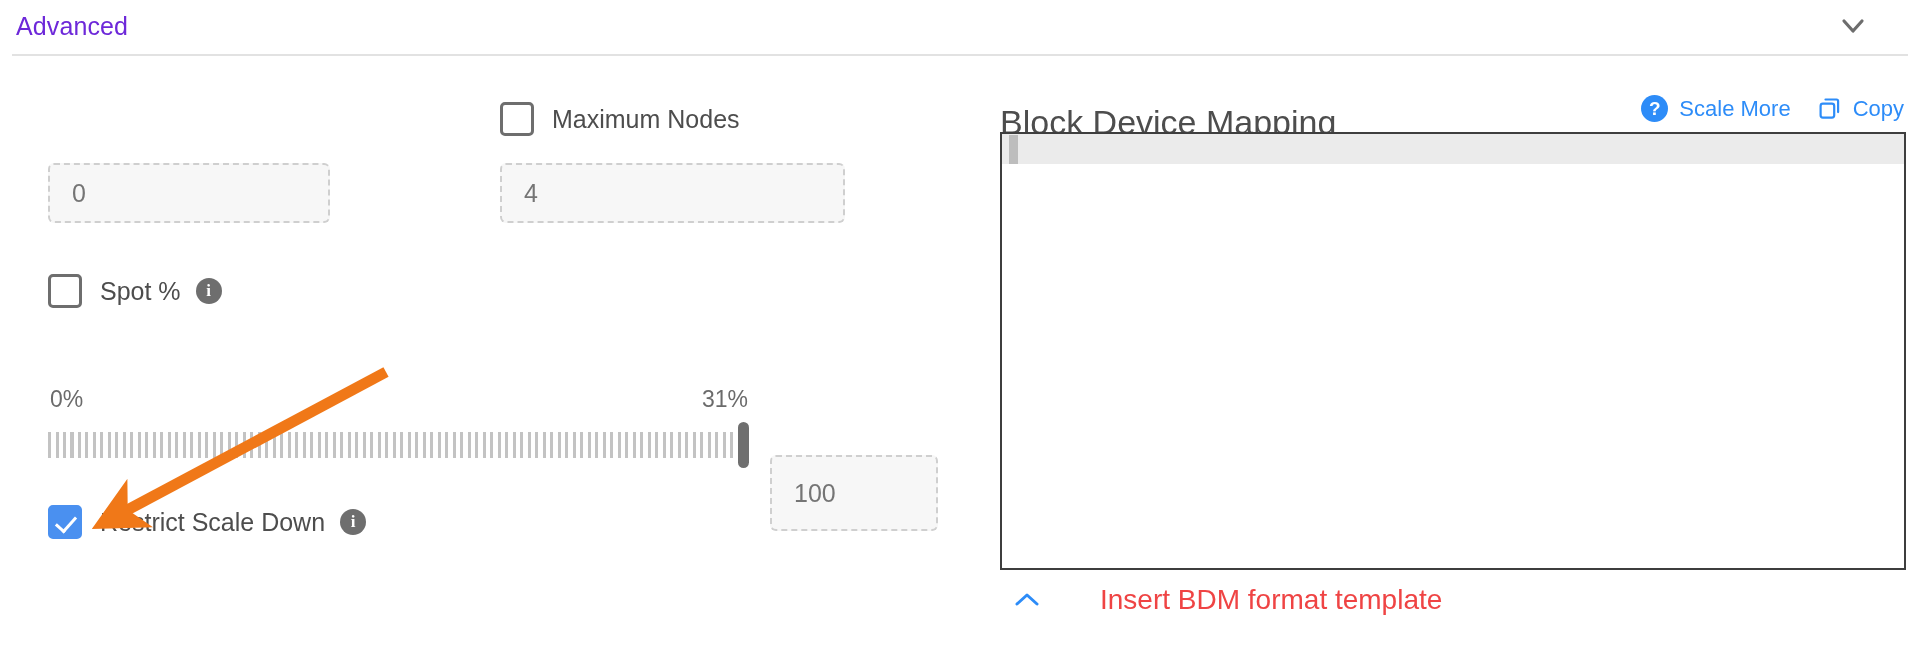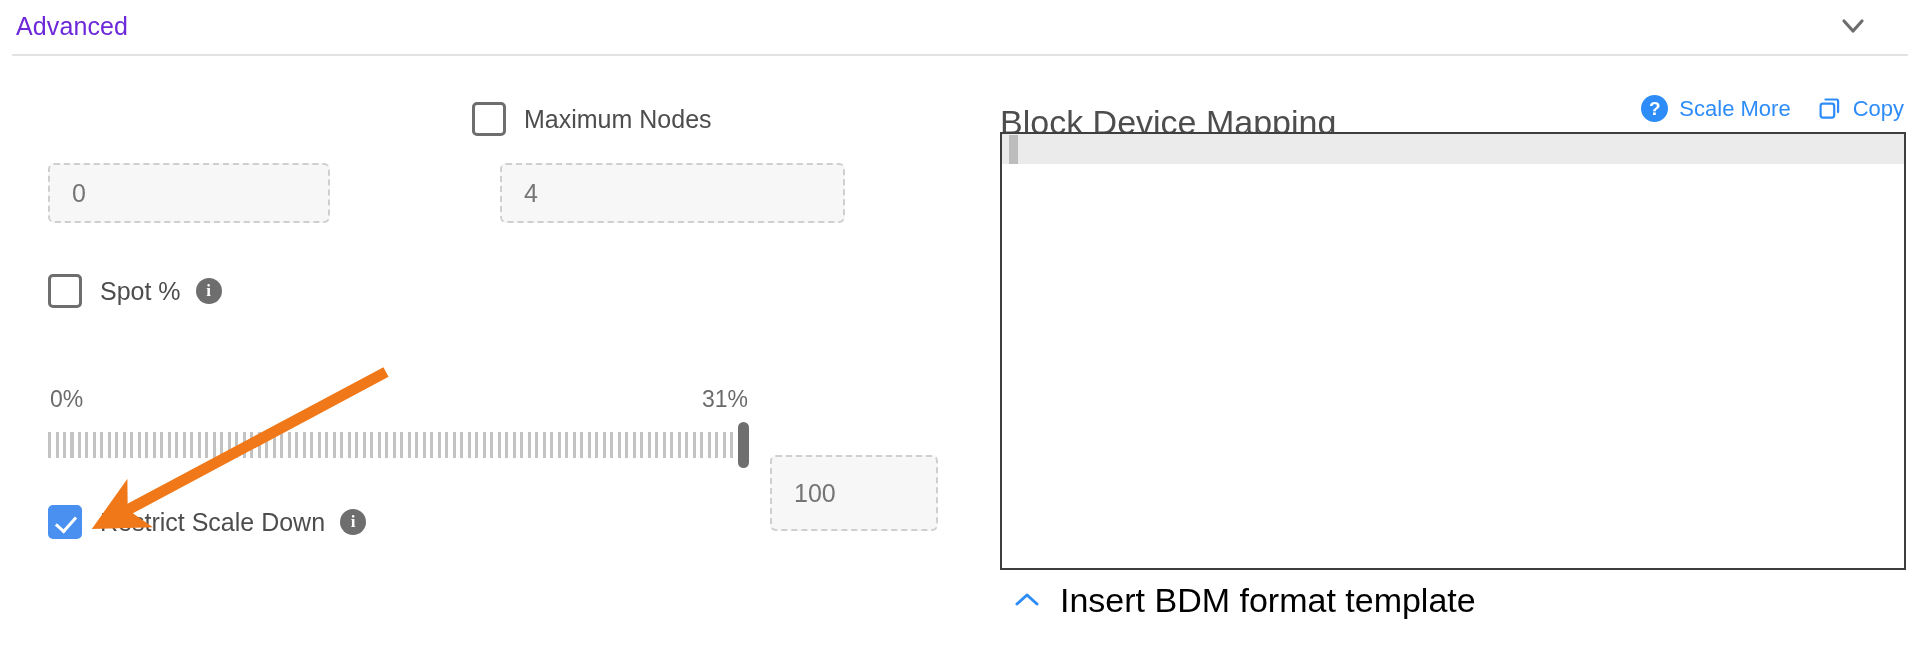--- a/index.html
+++ b/index.html
@@ -269,24 +269,25 @@
     position: absolute;
     left: 14px;
     top: 530px;
     display: flex;
     align-items: center;
     gap: 20px;
     cursor: pointer;
   }
   .bdm-footer .chev { width: 26px; height: 20px; display:block; flex:0 0 auto; }
   .bdm-footer-label {
-    color: #000000;
-    font-size: 34px;
+    color: #ef4444;
+    font-size: 28px;
     line-height: 30px;
     white-space: nowrap;
+    margin-left: 40px;
   }
 
   
   .annot-arrow {
     position: absolute;
     left: 0;
     top: 0;
     width: 1920px;
     height: 656px;
     pointer-events: none;
@@ -302,21 +303,21 @@
       <polyline points="8,11 17,21 26,11" fill="none" stroke="#6d6d6d" stroke-width="3.2" stroke-linecap="round" stroke-linejoin="round"></polyline>
     </svg>
   </div>
   <div class="header-divider"></div>
 </div>
 
 <div class="left-col">
 
   <input class="field-input" style="left: 48px; top: 108px; width: 282px; height: 60px;" disabled="" placeholder="0">
 
-  <div class="chk-row" style="left:472px; top:47px;justify-content:space-between;">
+  <div class="chk-row" style="left:500px; top:47px;justify-content:space-between;">
     <span class="chk-box"></span>
     <span class="chk-label">Maximum Nodes</span>
   </div>
   <input class="field-input" style="left: 500px; top: 108px; width: 345px; height: 60px;" disabled="" placeholder="4">
 
   <div class="chk-row" style="left:48px; top:219px;justify-content:space-between;">
     <span class="chk-box"></span>
     <span class="chk-label">Spot %</span>
     <span class="info-icon">i</span>
   </div>

